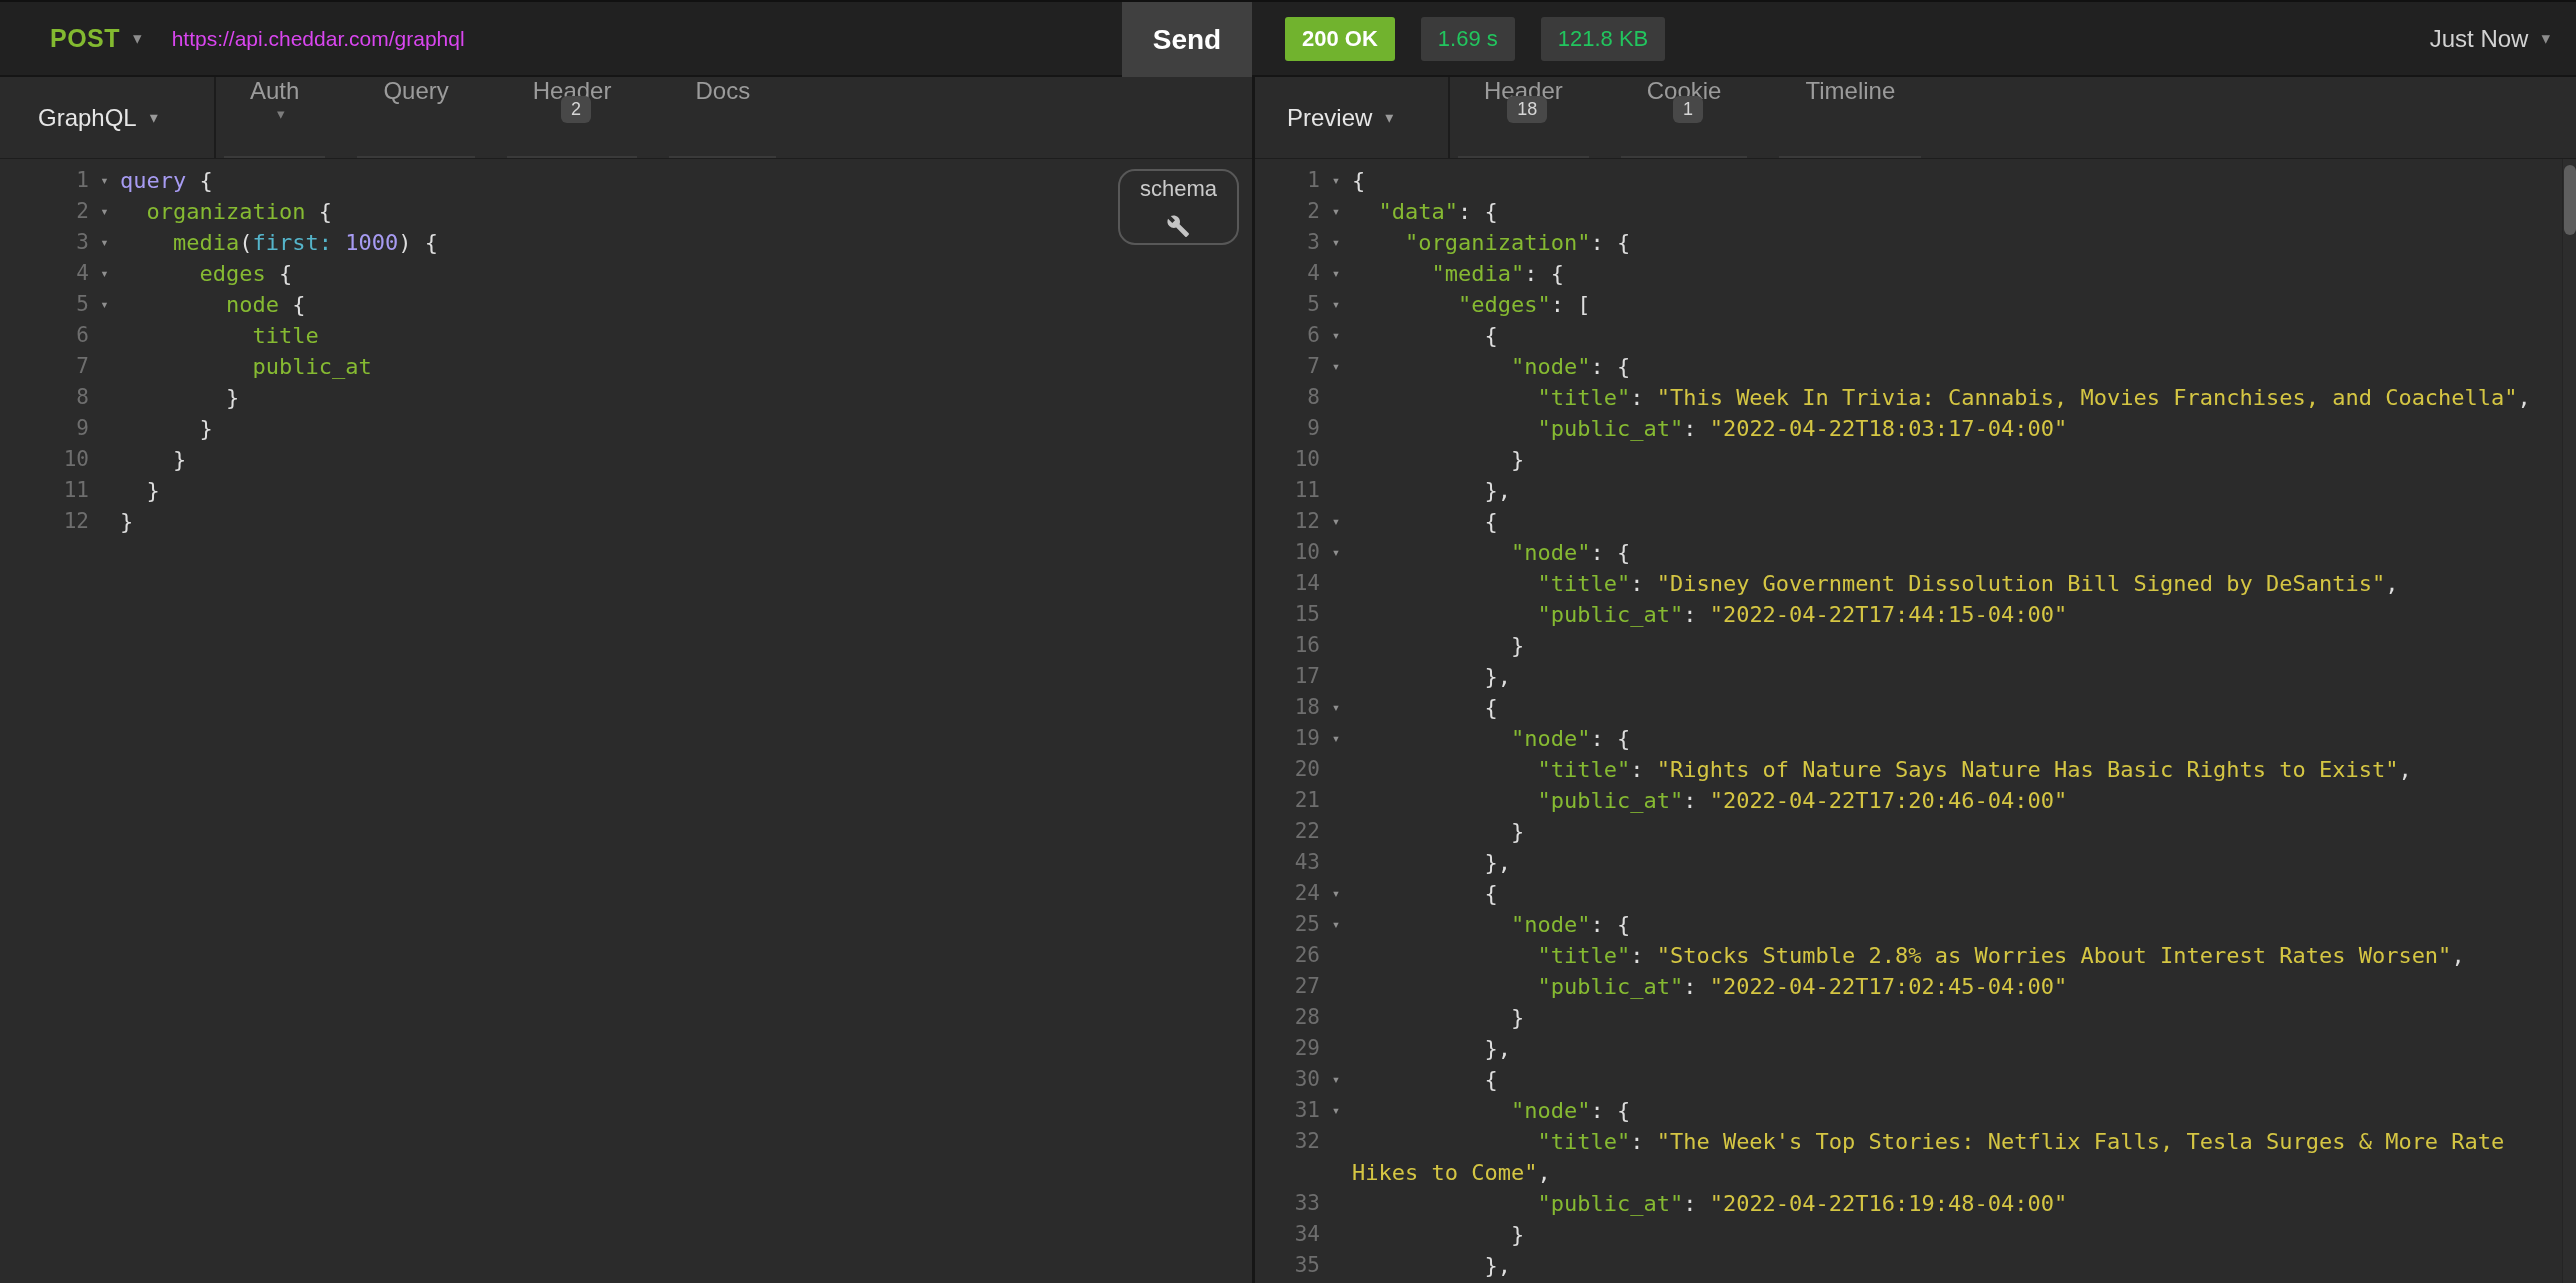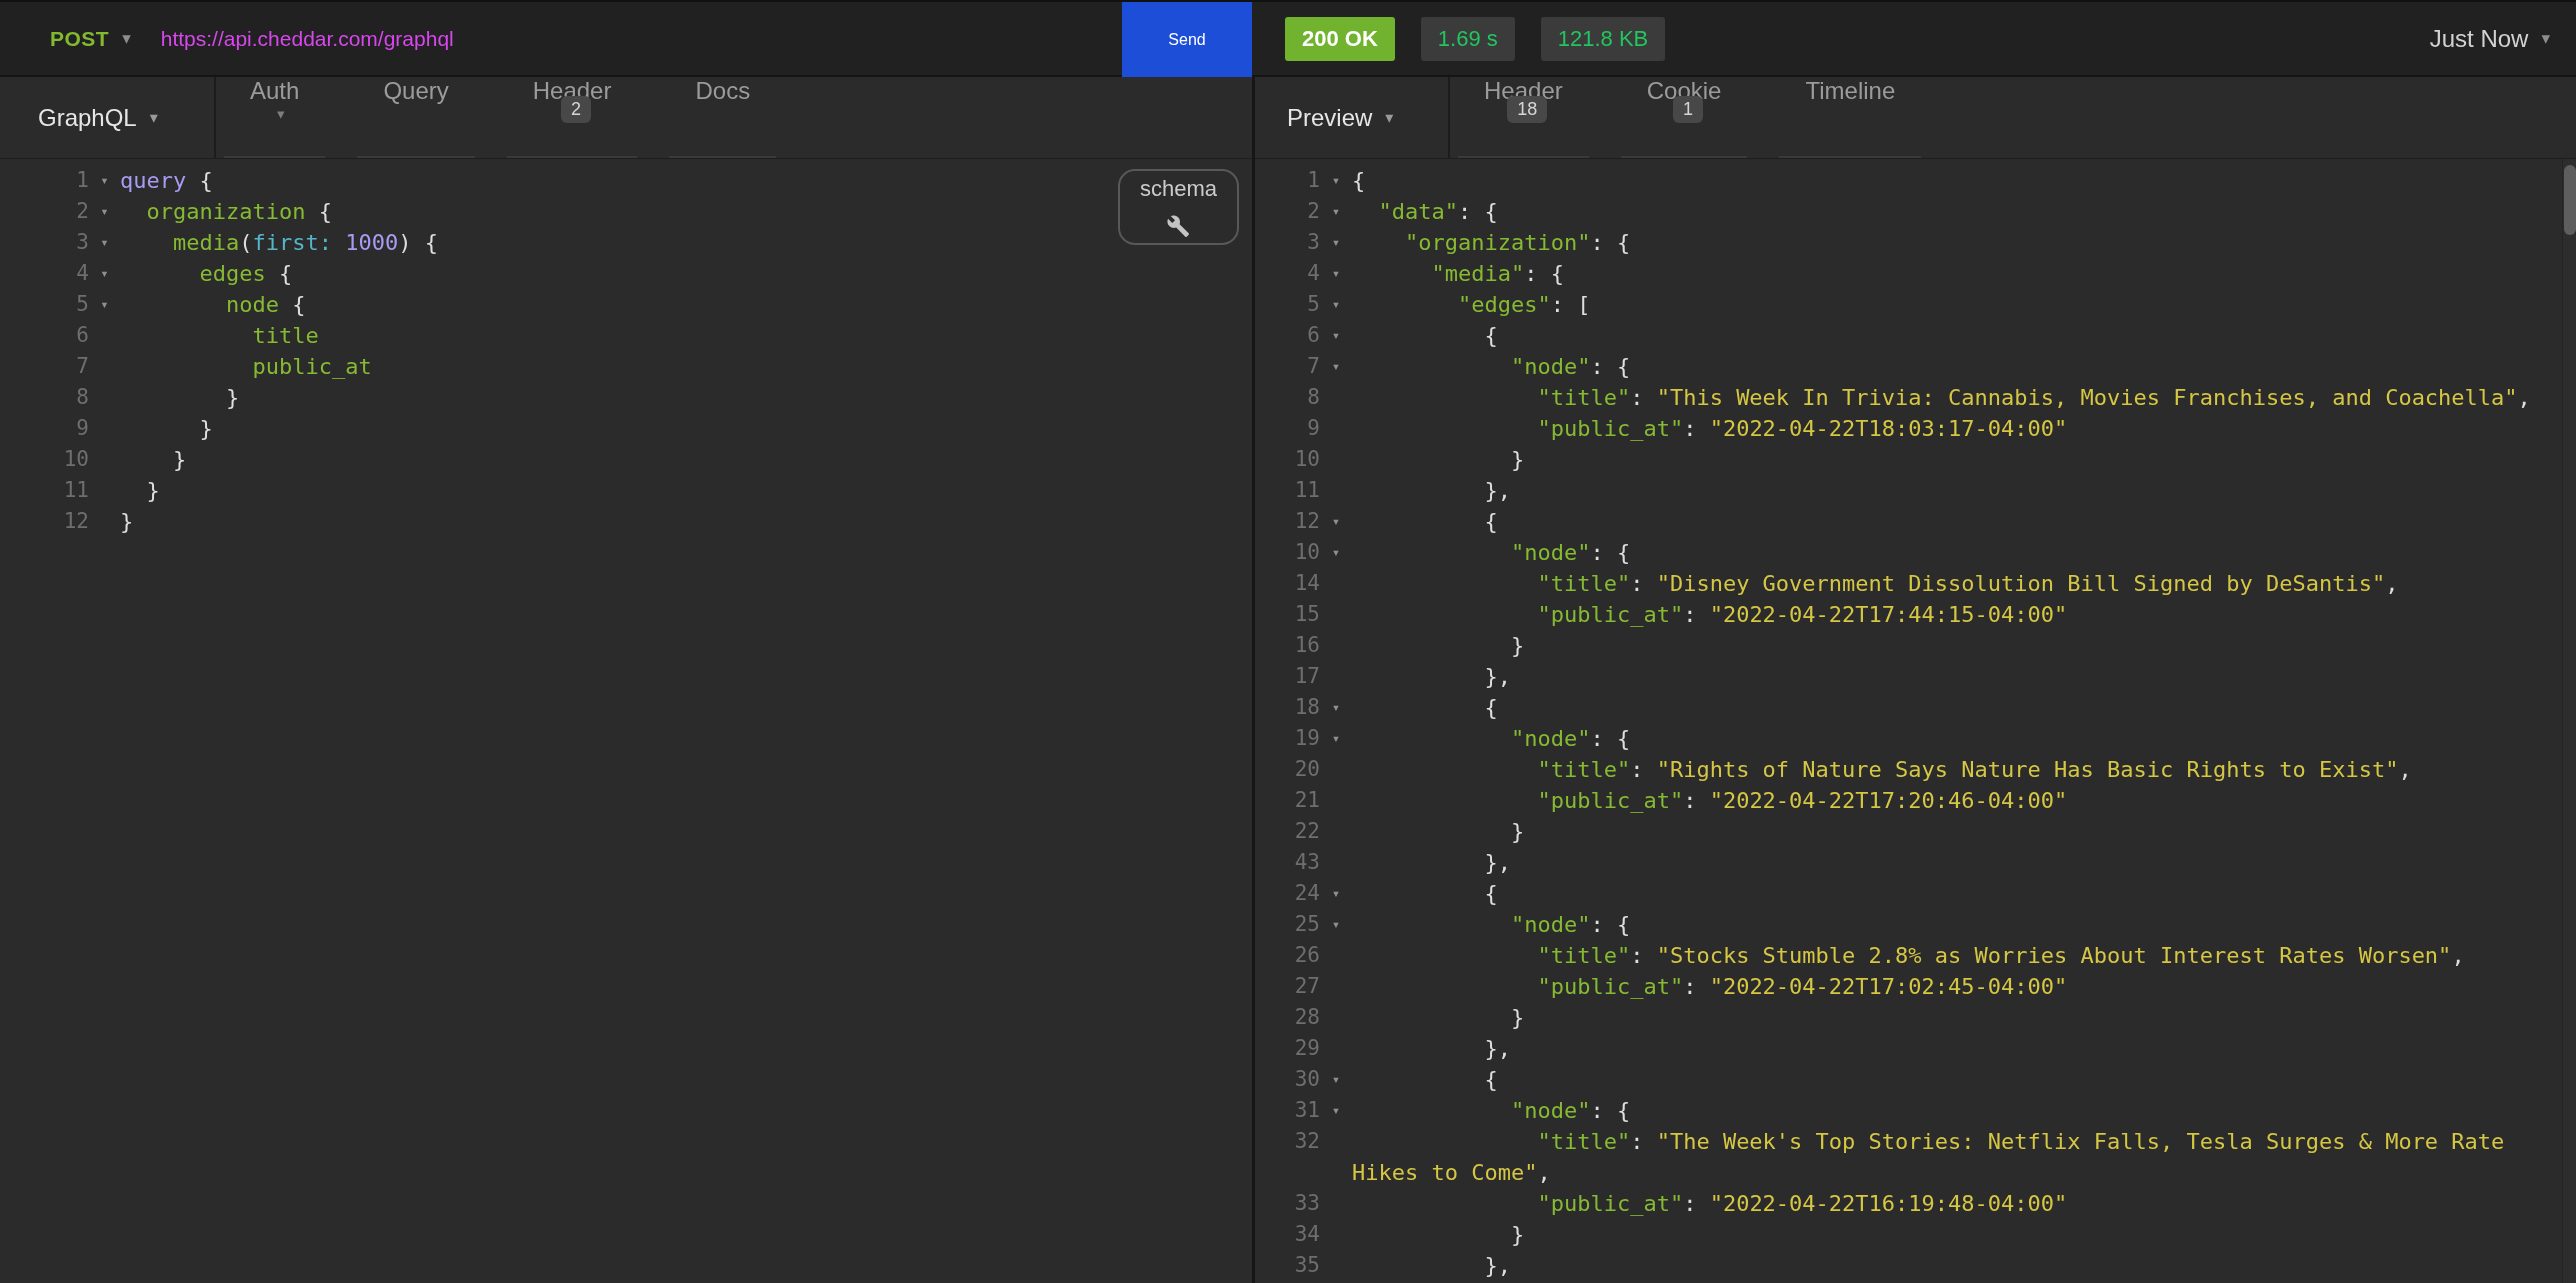--- a/index.html
+++ b/index.html
@@ -4,24 +4,24 @@
 <style>
   * { margin:0; padding:0; box-sizing:border-box; }
   html,body { background:#1a1a1a; }
   body { width:2576px; height:1283px; overflow:hidden; font-family:"Liberation Sans", sans-serif; }
   .app { position:relative; width:2576px; height:1283px; background:#2b2b2b; border-top:2px solid #111; }
 
   
   .topbar { position:relative; height:75px; background:#212121; border-bottom:2px solid #151515; display:flex; align-items:stretch; }
   .url-section { width:1122px; display:flex; align-items:center; }
   .method { display:flex; align-items:center; padding-left:50px; cursor:pointer; }
-  .method-label { color:#83ba30; font-size:21px; font-weight:600; letter-spacing:0.5px; }
+  .method-label { color:#83ba30; font-size:25px; font-weight:600; letter-spacing:0.5px; }
   .caret { color:#8d8d8d; font-size:17px; margin-left:13px; }
   .url { color:#d946ef; font-size:21px; margin-left:30px; white-space:nowrap; }
-  .send { width:130px; height:75px; border:none; background:#1d4ed8; color:#ffffff; font-size:16px; font-weight:400; font-family:"Liberation Sans", sans-serif; cursor:pointer; }
+  .send { width:130px; height:75px; border:none; background:#404040; color:#ffffff; font-size:28px; font-weight:700; font-family:"Liberation Sans", sans-serif; cursor:pointer; }
   .resp-meta { flex:1; display:flex; align-items:center; padding-left:33px; }
   .badge { display:inline-block; font-size:22px; padding:9px 17px; border-radius:3px; background:#3b3b3b; color:#22c55e; margin-right:26px; white-space:nowrap; }
   .badge.ok { background:#71b32e; color:#ffffff; font-weight:600; }
   .history { margin-left:auto; margin-right:26px; display:flex; align-items:center; cursor:pointer; }
   .history-label { color:#d2d2d2; font-size:24px; }
 
   
   .panes { display:flex; height:1206px; }
   .pane { background:#2b2b2b; position:relative; }
   .pane.left { width:1252px; }

